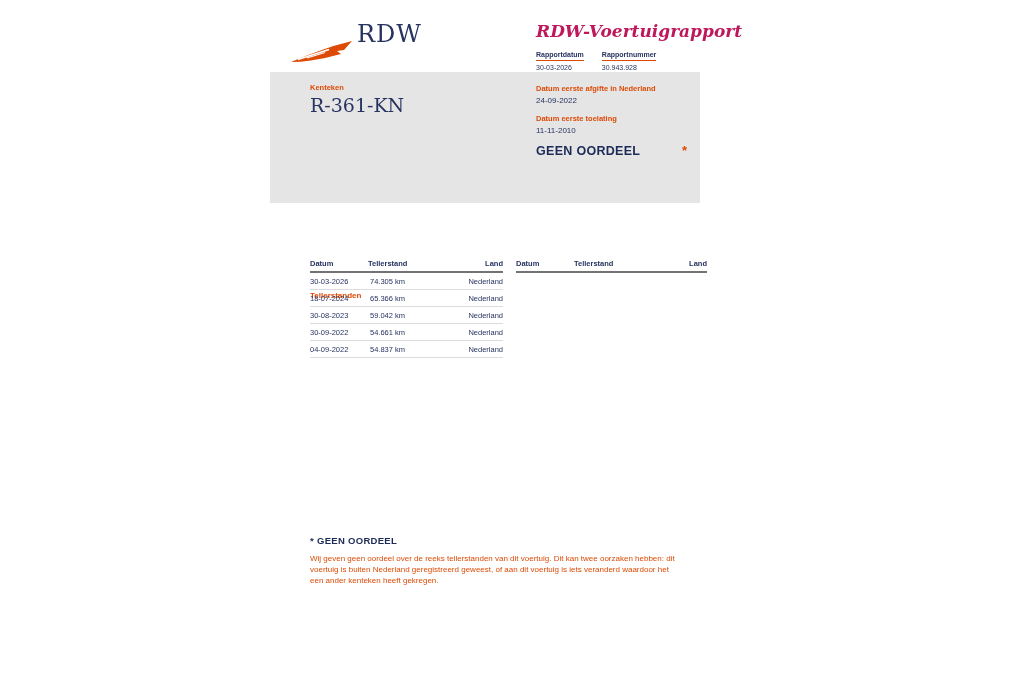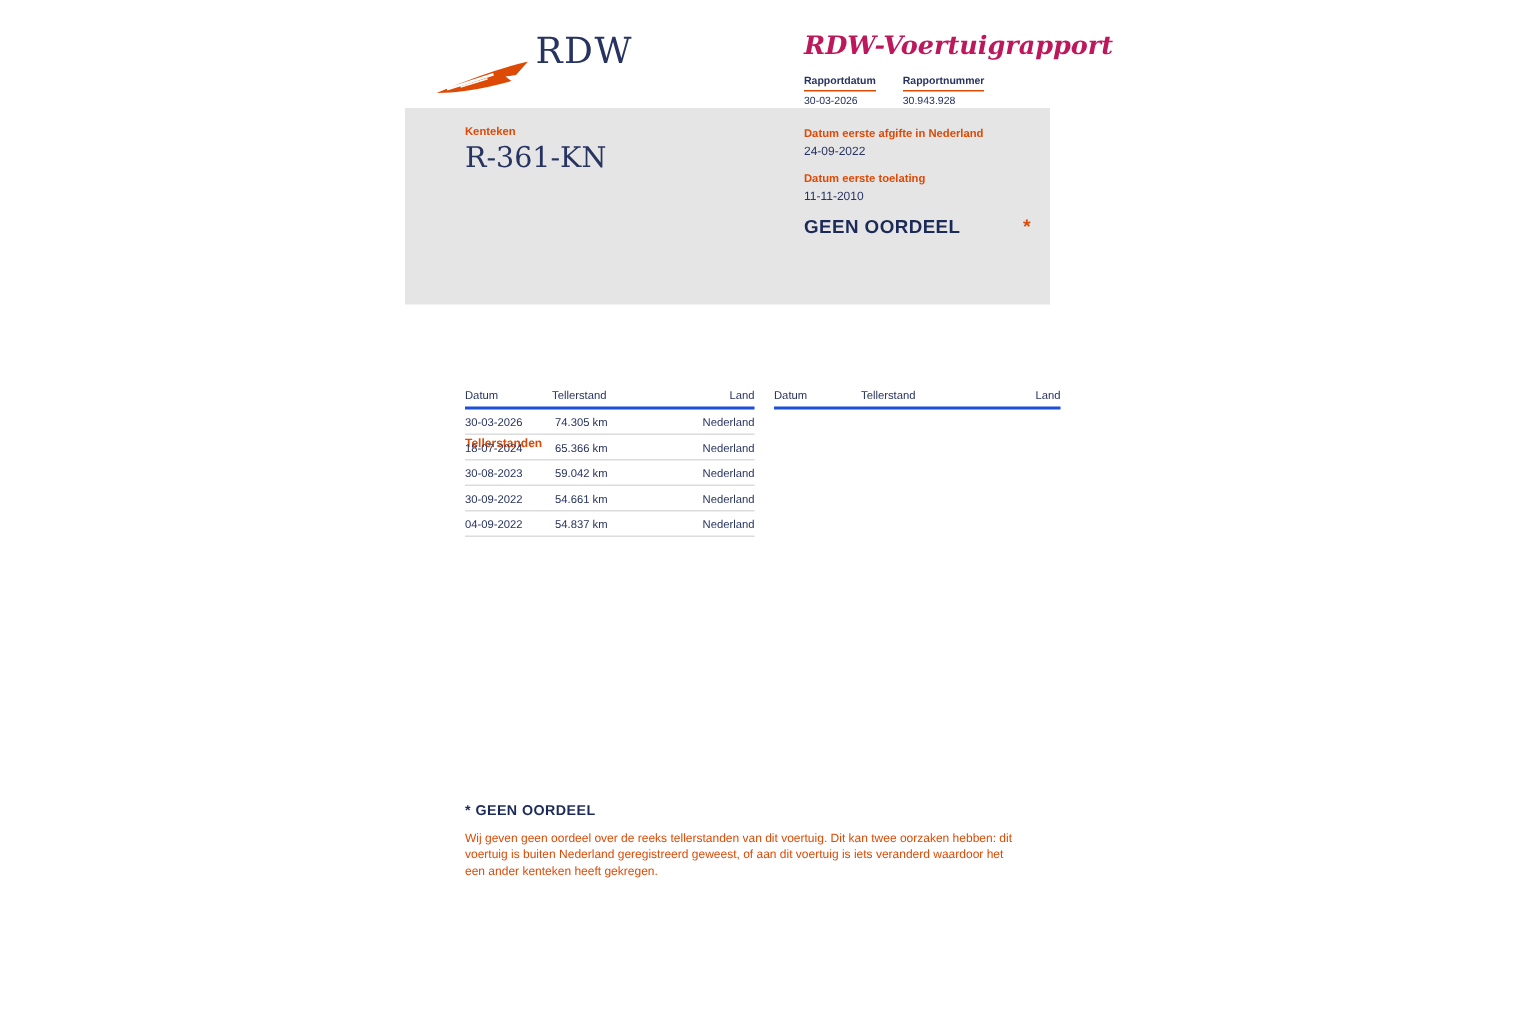--- a/index.html
+++ b/index.html
@@ -33,22 +33,22 @@
   .verdict { position:absolute; left:266px; top:72px; font-size:12.5px; font-weight:bold;
              color:#1c2a57; letter-spacing:0.3px; }
   .verdict-star { position:absolute; left:412px; top:71px; font-size:13px; font-weight:bold; color:#DD4A05; }
 
   
   .section-title { position:absolute; left:310px; top:247px; font-size:8px; font-weight:bold; color:#DD4A05;margin-top:44px; }
   .tables { position:absolute; left:310px; top:257px; display:flex; gap:13px; }
   table.tbl { border-collapse:collapse; table-layout:fixed; }
   table.tbl.left { width:193px; }
   table.tbl.right { width:191px; }
-  .tbl th { text-align:left; font-size:7.5px; font-weight:normal; color:#273360;
-            padding:2px 0 3px 0; border-bottom:2px solid #1d4ed8; }
+  .tbl th { text-align:left; font-size:7.5px; font-weight:bold; color:#273360;
+            padding:2px 0 3px 0; border-bottom:2px solid #737373; }
   .tbl th.land, .tbl td.c2 { text-align:right; }
   .tbl td { font-size:7.5px; color:#273360; padding:3.5px 0; border-bottom:1px solid #dcdcdc; }
   .tbl td.c1 { padding-left:2px; }
 
   
   .footnote { position:absolute; left:310px; top:535px; width:374px; }
   .fn-title { font-size:9.5px; font-weight:bold; color:#1c2a57; letter-spacing:0.3px; }
   .fn-body { margin-top:7px; font-size:8px; line-height:11px; color:#DD4A05; }
 
   

